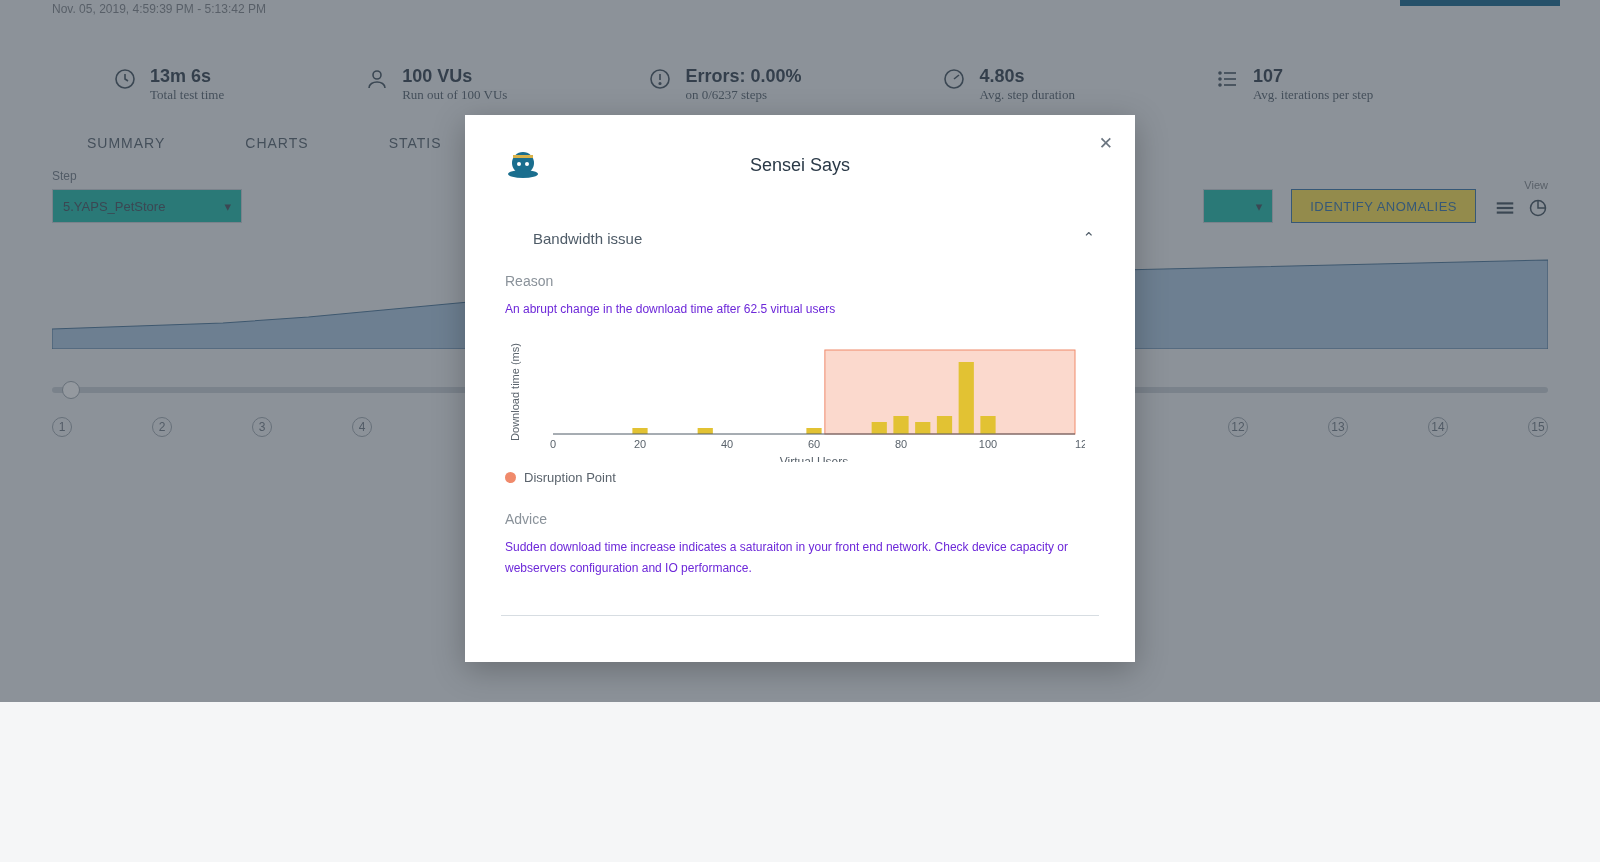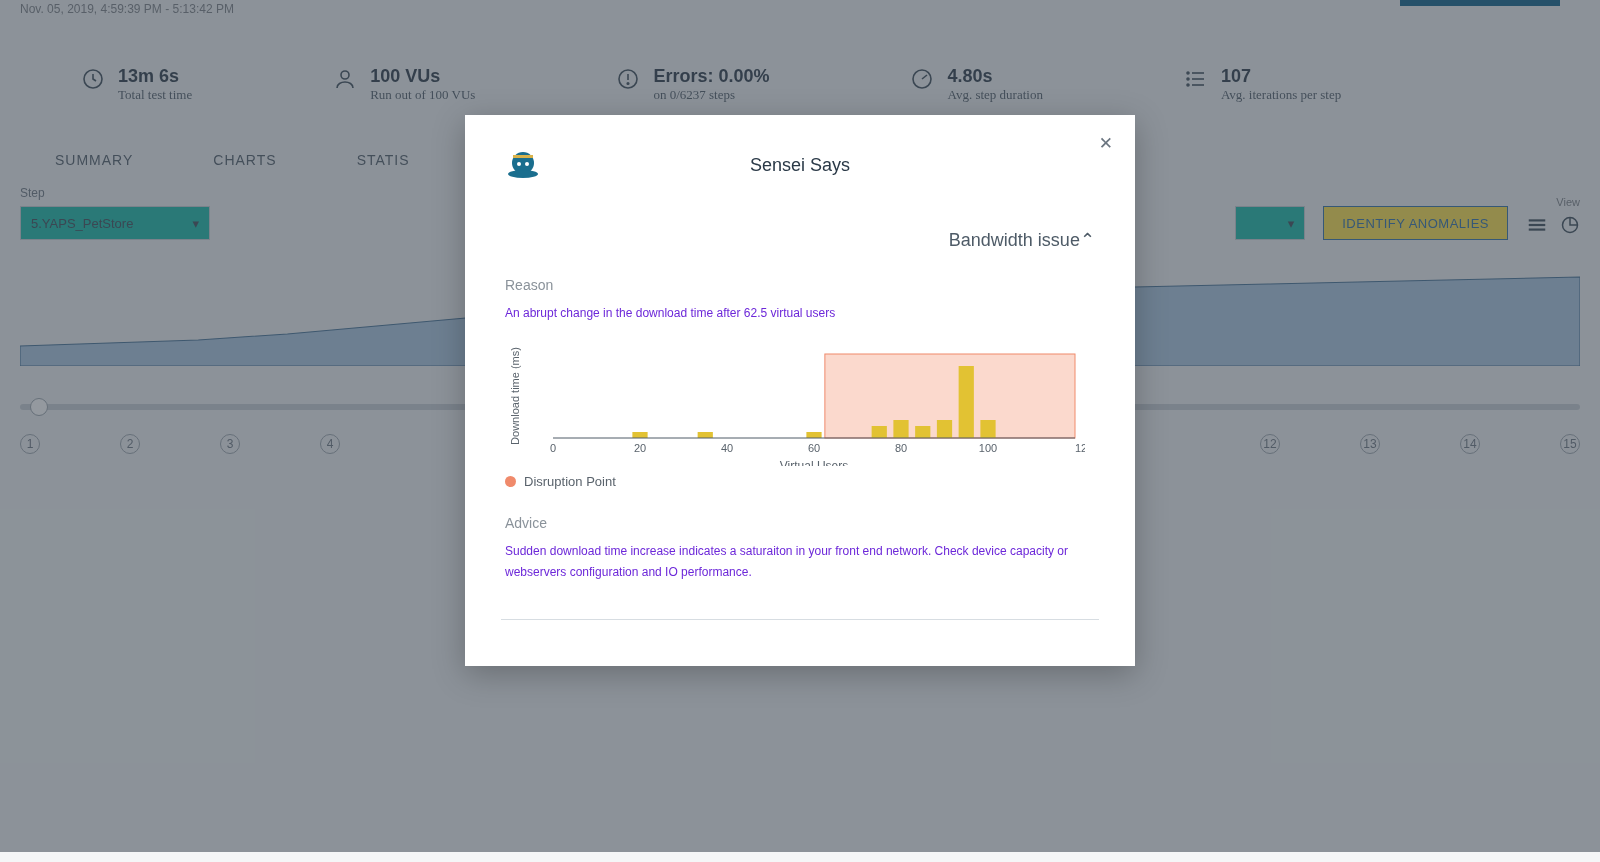--- a/index.html
+++ b/index.html
@@ -1,25 +1,25 @@
 <!DOCTYPE html>
 <html><head>
 <meta charset="utf-8">
 <style>
   * { box-sizing: border-box; margin: 0; padding: 0; }
   html, body { width: 1600px; height: 862px; font-family: "Segoe UI", Arial, sans-serif; background: #f5f6f7; overflow: hidden; }
-  .page { position: relative; width: 1600px; height: 852px; background: #eef0f2; padding: 0 20px; }
+  .page { position: relative; width: 1600px; height: 702px; background: #eef0f2; padding: 0 52px; }
   .timestamp { font-size: 12px; color: #7a7f85; padding-top: 2px; }
   .top-button { position: absolute; top: -2px; right: 40px; width: 160px; height: 8px; background: #0c5f8a; }
   .stats-row { display: flex; justify-content: flex-start; gap: 140px; margin-top: 50px; padding-left: 60px; }
   .stat { display: flex; align-items: flex-start; gap: 12px; color: #3a4a57; }
   .stat .icon { width: 26px; height: 26px; display:flex; align-items:center; justify-content:center; color:#3a4a57; }
   .stat .val { font-size: 18px; font-weight: 600; color: #2a3947; }
   .stat .lbl { font-size: 13px; color: #4e5b67; font-family: Liberation Serif, serif; }
-  .tabs { display:flex; gap:80px; margin-top:49px; padding-left:35px; font-size:14px; color:#4e5b67; letter-spacing:1px; }
+  .tabs { display:flex; gap:80px; margin-top:32px; padding-left:35px; font-size:14px; color:#4e5b67; letter-spacing:1px; }
   .filter-row { display:flex; align-items:flex-end; margin-top:18px; }
   .field-label { font-size:12px; color:#6b7580; margin-bottom:6px; }
   .select { width:190px; height:34px; border:1px solid #c6cdd3; background:#14b8a6; display:flex; align-items:center; justify-content:space-between; padding:0 10px; font-size:13px; color:#3a4a57; }
   .select.wide { width:70px; }
   .right-controls { margin-left:auto; display:flex; align-items:flex-end; gap:18px; }
   .identify-btn { height:34px; border:1px solid #2f6fa7; color:#2f6fa7; background:#fde047; padding:0 18px; font-size:13px; letter-spacing:0.5px; display:flex; align-items:center; }
   .view-icons { display:flex; gap:12px; align-items:center; color:#3a4a57; }
   .view-label { font-size:11px; color:#7a7f85; text-align:right; margin-bottom:6px; }
   .timeline-chart { position:relative; margin-top:26px; height:100px; }
   .timeline-chart svg { width:100%; height:100%; }
@@ -28,21 +28,21 @@
   .slider-thumb { position:absolute; left:10px; top:-6px; width:18px; height:18px; border-radius:50%; background:#fff; border:1px solid #9aa3ab; }
   .step-dots { display:flex; gap:80px; margin-top:24px; font-size:12px; color:#6b7580; }
   .step-dot { width:20px; height:20px; border:1px solid #9aa3ab; border-radius:50%; display:flex; align-items:center; justify-content:center; }
 
   .overlay { position:absolute; inset:0; background:rgba(60,70,80,0.55); display:flex; align-items:flex-start; justify-content:center; }
   .modal { width:670px; background:#fff; margin-top:115px; box-shadow:0 8px 30px rgba(0,0,0,0.25); padding:28px 36px 46px 36px; position:relative; }
   .modal-close { position:absolute; top:18px; right:22px; font-size:17px; color:#6b7580; cursor:pointer; }
   .modal-head { display:flex; align-items:center; gap:20px; }
   .sensei-logo { width:44px; height:44px; }
   .modal-title { flex:1; text-align:center; font-size:18px; color:#2a3947; font-weight:400; }
-  .section-row { display:flex; justify-content:flex-end; align-items:center; margin-top:42px; color:#4e5b67; font-size:18px; padding:0 4px;margin-left:28px; }
+  .section-row { display:flex; justify-content:space-between; align-items:center; margin-top:42px; color:#4e5b67; font-size:15px; padding:0 4px;margin-left:28px; }
   .reason-label, .advice-label { color:#8a929a; font-size:14px; margin-top:26px; padding:0 4px;}
   .reason-text, .advice-text { color:#6d28d9; font-size:12px; line-height:1.75; margin-top:10px; padding:0 4px;}
   .mini-chart { margin-top:22px; padding:0 4px;}
   .legend { display:flex; align-items:center; gap:8px; font-size:13px; color:#5a636c; margin-top:4px; padding:0 4px;}
   .legend-dot { width:11px; height:11px; border-radius:50%; background:#f08a6b; }
   .divider { height:1px; background:#d7dde2; margin-top:36px; }
 </style>
 </head>
 <body>
 

